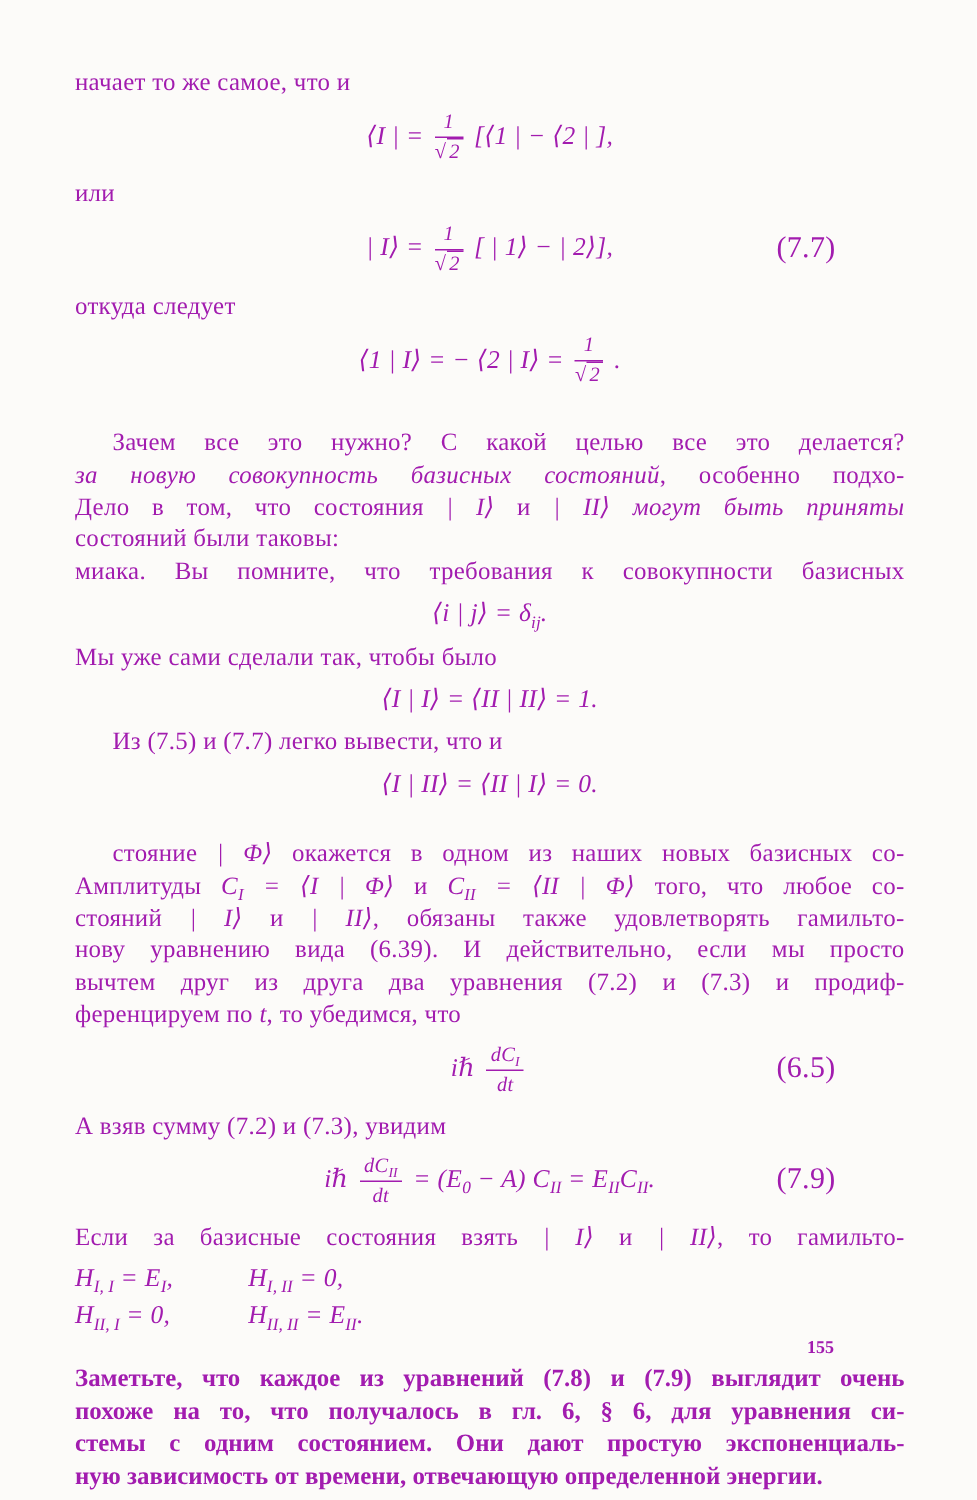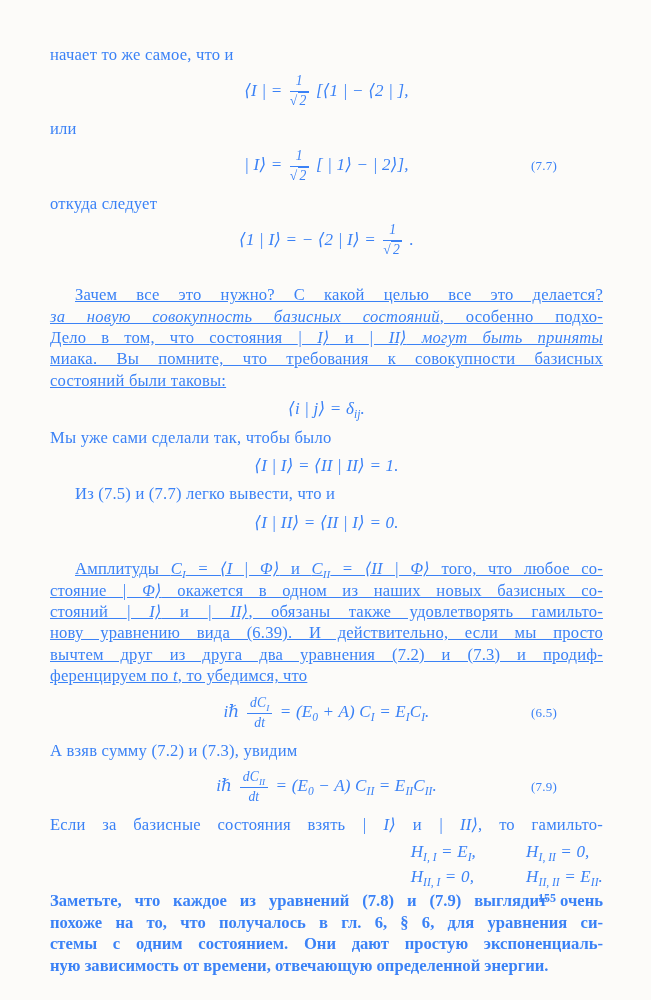--- a/index.html
+++ b/index.html
@@ -1,20 +1,20 @@
 <!DOCTYPE html>
 <html><head>
 <meta charset="utf-8">
 <style>
   html,body{margin:0;padding:0;}
   .page{
     position:relative;
     width:651px;height:1000px;
     background:#fcfbf9;
-    color:#3b82f6;
+    color:#a21caf;
     font-family:"Liberation Serif","DejaVu Serif","DejaVu Sans",serif;
     overflow:hidden;
   }
   .content{
     position:absolute;left:50px;top:44px;width:553px;
     font-size:16.6px;line-height:21.4px;letter-spacing:0.2px;
   }
   .para{margin:0;}
   .para.indent .tline:first-child{text-indent:25px;}
   .para.bold{font-weight:bold;letter-spacing:0;}
@@ -33,33 +33,33 @@
     display:inline-flex;flex-direction:column;align-items:stretch;
     vertical-align:middle;text-align:center;
     font-size:0.8em;line-height:1.25;margin:0 3px;
   }
   .frac .num{border-bottom:1.2px solid currentColor;padding:0 3px 1px;}
   .frac .den{padding-top:1px;}
   .sqrt{white-space:nowrap;}
   .rdx{border-top:1.1px solid currentColor;padding:0 2px;}
   .eqlabel{
     position:absolute;right:46px;top:50%;transform:translateY(-50%);
-    font-style:normal;font-size:13px;
+    font-style:normal;font-size:20px;
   }
-  .pair{text-align:right;margin:5px 0 2px;font-size:17px;}
+  .pair{text-align:left;margin:5px 0 20px;font-size:17px;}
   .pairgrid{
     display:inline-grid;grid-template-columns:auto auto;
     column-gap:50px;row-gap:2px;justify-items:start;
     line-height:23px;
   }
   .pagenum{
     position:absolute;top:891px;right:95px;
     font-weight:bold;font-size:12px;
   }
-  .sp{margin-top:25px;text-decoration:underline;}
+  .sp{margin-top:25px;}
 </style>
 </head>
 <body>
 
 <div class="page">
   <div class="content">
 
     <div class="para">
         <div class="tline"><span>начает то же самое, что и</span></div>
       </div>
@@ -84,51 +84,51 @@
 
     <div class="eq tall"><span class="eqrow"><span class="mt">⟨1 | I⟩ = − ⟨2 | I⟩ = </span><span class="frac mt">
             <span class="num">1</span>
             <span class="den"><span class="sqrt">√<span class="rdx">2</span></span></span>
           </span><span class="mt"> .</span></span></div>
 
     <div class="para sp indent">
         <div class="tline just"><span>Зачем все это нужно? С какой целью все это делается?</span></div>
         <div class="tline just"><span class="it">за новую совокупность базисных состояний</span><span>, особенно подхо-</span></div>
         <div class="tline just"><span>Дело в том, что состояния </span><span class="mt">| I⟩</span><span> и </span><span class="mt">| II⟩</span><span> </span><span class="it">могут быть приняты</span></div>
+        <div class="tline"><span>состояний были таковы:</span></div>
         <div class="tline just"><span>миака. Вы помните, что требования к совокупности базисных</span></div>
-        <div class="tline"><span>состояний были таковы:</span></div>
       </div>
 
     <div class="eq"><span class="eqrow"><span class="mt">⟨i | j⟩ = δ<sub>ij</sub>.</span></span></div>
 
     <div class="para">
         <div class="tline"><span>Мы уже сами сделали так, чтобы было</span></div>
       </div>
 
     <div class="eq"><span class="eqrow"><span class="mt">⟨I | I⟩ = ⟨II | II⟩ = 1.</span></span></div>
 
     <div class="para indent">
         <div class="tline"><span>Из (7.5) и (7.7) легко вывести, что и</span></div>
       </div>
 
     <div class="eq"><span class="eqrow"><span class="mt">⟨I | II⟩ = ⟨II | I⟩ = 0.</span></span></div>
 
     <div class="para sp indent">
+        <div class="tline just"><span>стояние </span><span class="mt">| Φ⟩</span><span> окажется в одном из наших новых базисных со-</span></div>
         <div class="tline just"><span>Амплитуды </span><span class="mt">C<sub>I</sub> = ⟨I | Φ⟩</span><span> и </span><span class="mt">C<sub>II</sub> = ⟨II | Φ⟩</span><span> того, что любое со-</span></div>
-        <div class="tline just"><span>стояние </span><span class="mt">| Φ⟩</span><span> окажется в одном из наших новых базисных со-</span></div>
         <div class="tline just"><span>стояний </span><span class="mt">| I⟩</span><span> и </span><span class="mt">| II⟩</span><span>, обязаны также удовлетворять гамильто-</span></div>
         <div class="tline just"><span>нову уравнению вида (6.39). И действительно, если мы просто</span></div>
         <div class="tline just"><span>вычтем друг из друга два уравнения (7.2) и (7.3) и продиф-</span></div>
         <div class="tline"><span>ференцируем по </span><span class="mt">t</span><span>, то убедимся, что</span></div>
       </div>
 
     <div class="eq tall"><span class="eqrow"><span class="mt">iℏ </span><span class="frac mt">
             <span class="num">dC<sub>I</sub></span>
             <span class="den">dt</span>
-          </span><span class="mt"> = (E<sub>0</sub> + A) C<sub>I</sub> = E<sub>I</sub>C<sub>I</sub>.</span></span><span class="eqlabel">(6.5)</span></div>
+          </span></span><span class="eqlabel">(6.5)</span></div>
 
     <div class="para">
         <div class="tline"><span>А взяв сумму (7.2) и (7.3), увидим</span></div>
       </div>
 
     <div class="eq tall"><span class="eqrow"><span class="mt">iℏ </span><span class="frac mt">
             <span class="num">dC<sub>II</sub></span>
             <span class="den">dt</span>
           </span><span class="mt"> = (E<sub>0</sub> − A) C<sub>II</sub> = E<sub>II</sub>C<sub>II</sub>.</span></span><span class="eqlabel">(7.9)</span></div>
 

